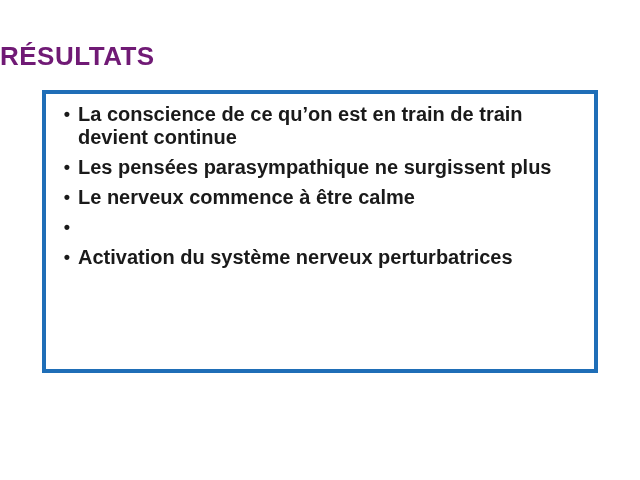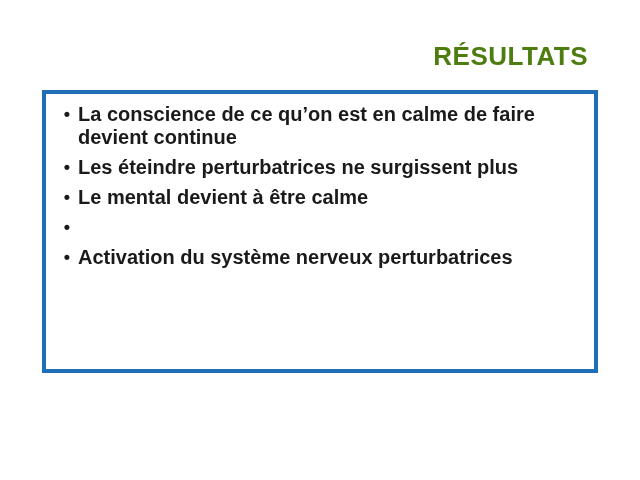--- a/index.html
+++ b/index.html
@@ -12,22 +12,22 @@
     background: #ffffff;
     font-family: "Liberation Sans", sans-serif;
     position: relative;
     overflow: hidden;
   }
   .slide-title {
     position: absolute;
     top: 42px;
     left: 0;
     width: 588px;
-    text-align: right;
-    color: #4d7c0f;
+    text-align: left;
+    color: #701a75;
     font-size: 26px;
     line-height: 28px;
     font-weight: bold;
     letter-spacing: 0.5px;
   }
   .results-box {
     position: absolute;
     left: 42px;
     top: 90px;
     width: 556px;
@@ -63,30 +63,30 @@
 </style>
 </head>
 <body>
 
 <div class="slide-title">RÉSULTATS</div>
 
 <div class="results-box">
   <ul class="bullet-list">
     <li class="bullet-item">
       <span class="bullet-marker">•</span>
-      <span class="bullet-text">La conscience de ce qu’on est en calme de faire
+      <span class="bullet-text">La conscience de ce qu’on est en train de train
 devient continue</span>
     </li>
     <li class="bullet-item">
       <span class="bullet-marker">•</span>
-      <span class="bullet-text">Les éteindre perturbatrices ne surgissent plus</span>
+      <span class="bullet-text">Les pensées parasympathique ne surgissent plus</span>
     </li>
     <li class="bullet-item">
       <span class="bullet-marker">•</span>
-      <span class="bullet-text">Le mental devient à être calme</span>
+      <span class="bullet-text">Le nerveux commence à être calme</span>
     </li>
     <li class="bullet-item">
       <span class="bullet-marker">•</span>
     </li>
     <li class="bullet-item">
       <span class="bullet-marker">•</span>
       <span class="bullet-text">Activation du système nerveux perturbatrices</span>
     </li>
   </ul>
 </div>

